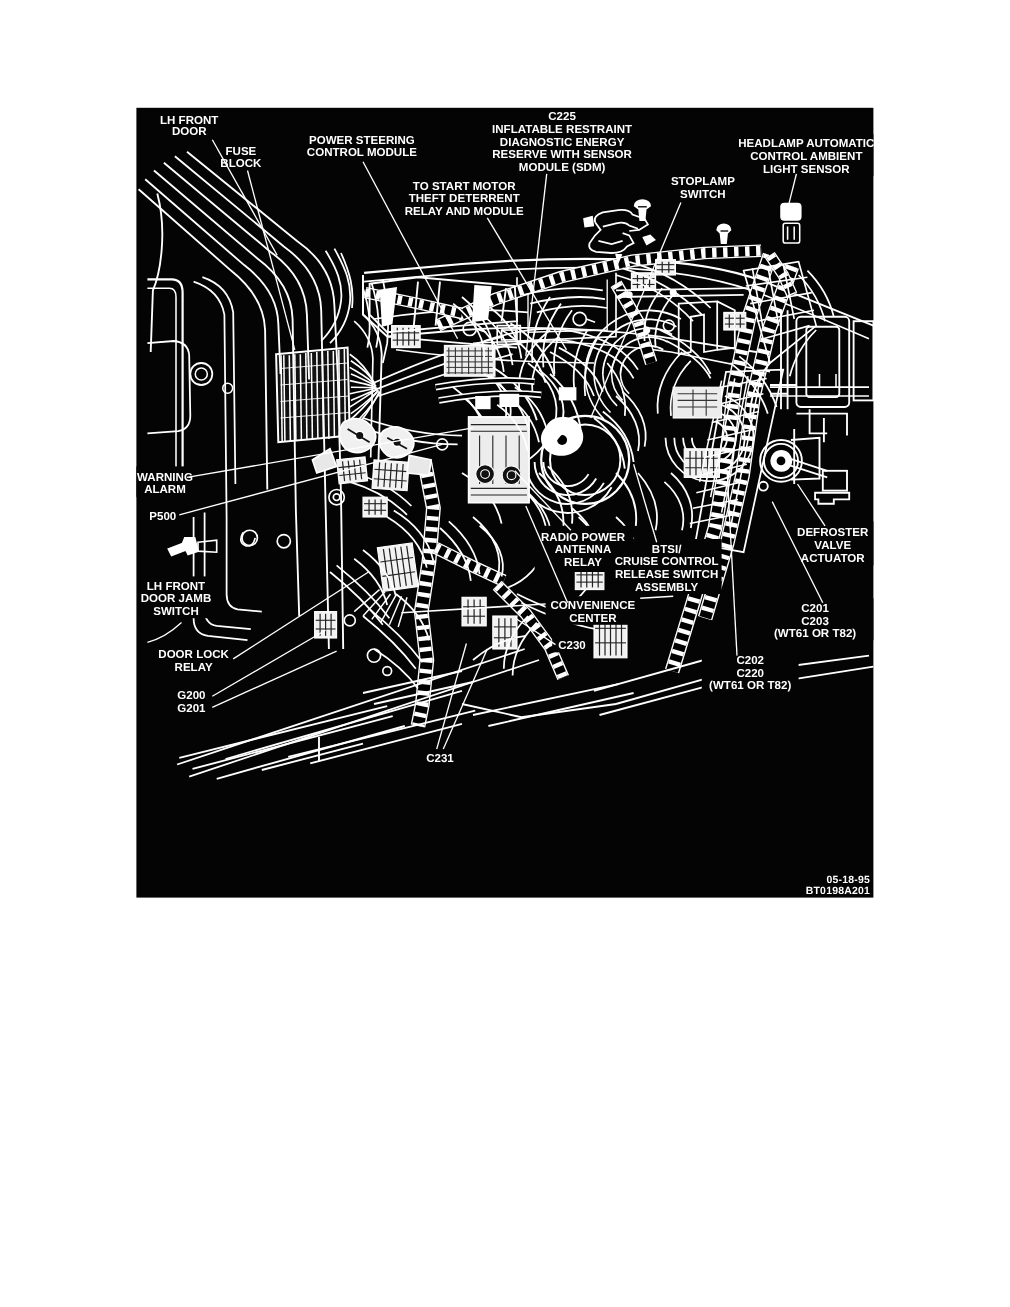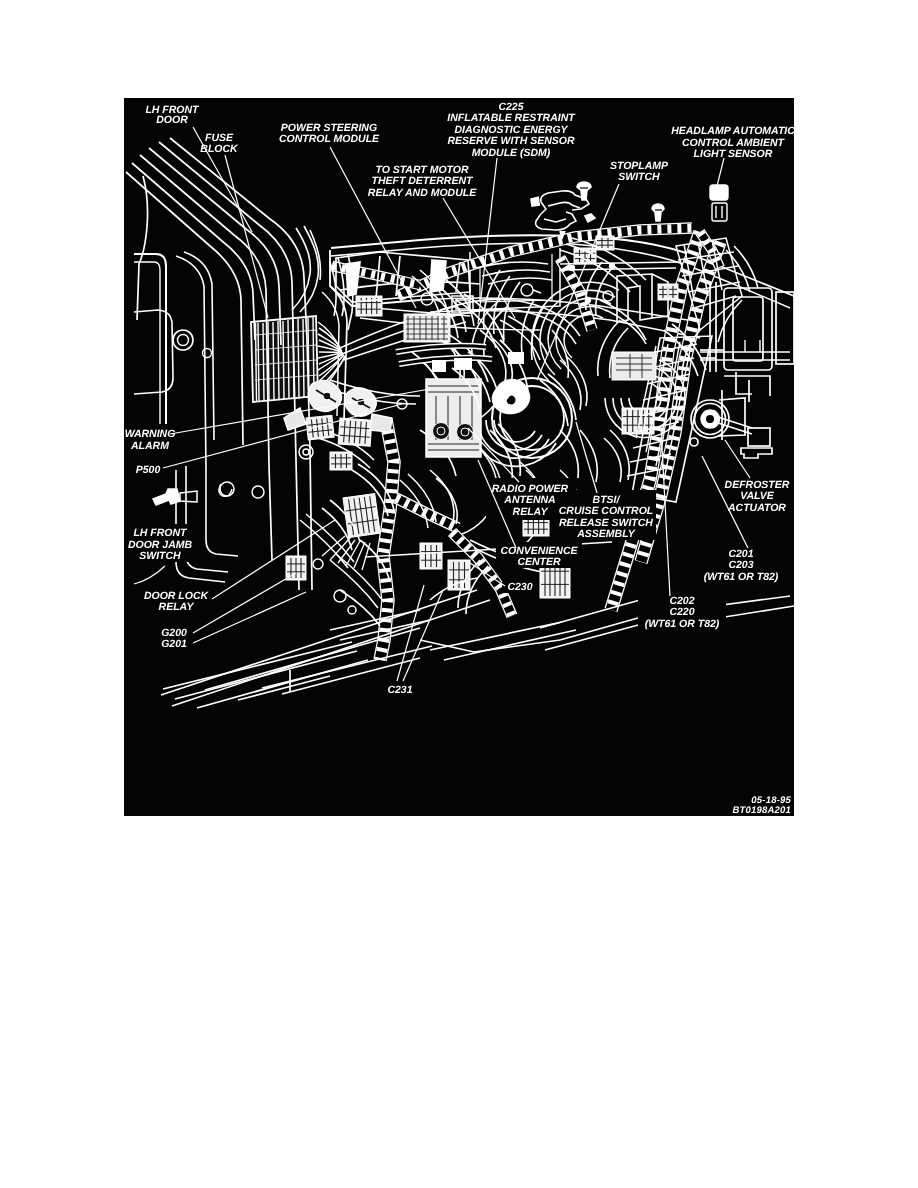--- a/index.html
+++ b/index.html
@@ -1,16 +1,16 @@
 <!DOCTYPE html>
 <html><head>
 <meta charset="utf-8">
 <style>
 html,body{margin:0;padding:0;background:#fff;}
-#page{width:802px;height:1188px;position:relative;background:#fff;font-family:"Liberation Sans",sans-serif;font-style:italic;}
+#page{width:802px;height:1188px;position:relative;background:#fff;font-family:"Liberation Sans",sans-serif;}
 text{font-family:"Liberation Sans",sans-serif;font-weight:bold;fill:#fff;text-rendering:geometricPrecision;}
 .lb{font-size:10.5px;text-anchor:middle;}
 .sm{font-size:9.5px;text-anchor:end;letter-spacing:0.2px;}
 </style>
 </head>
 <body>
 
 <div id="page">
 <svg width="918" height="1188" viewBox="0 0 918 1188">
 

